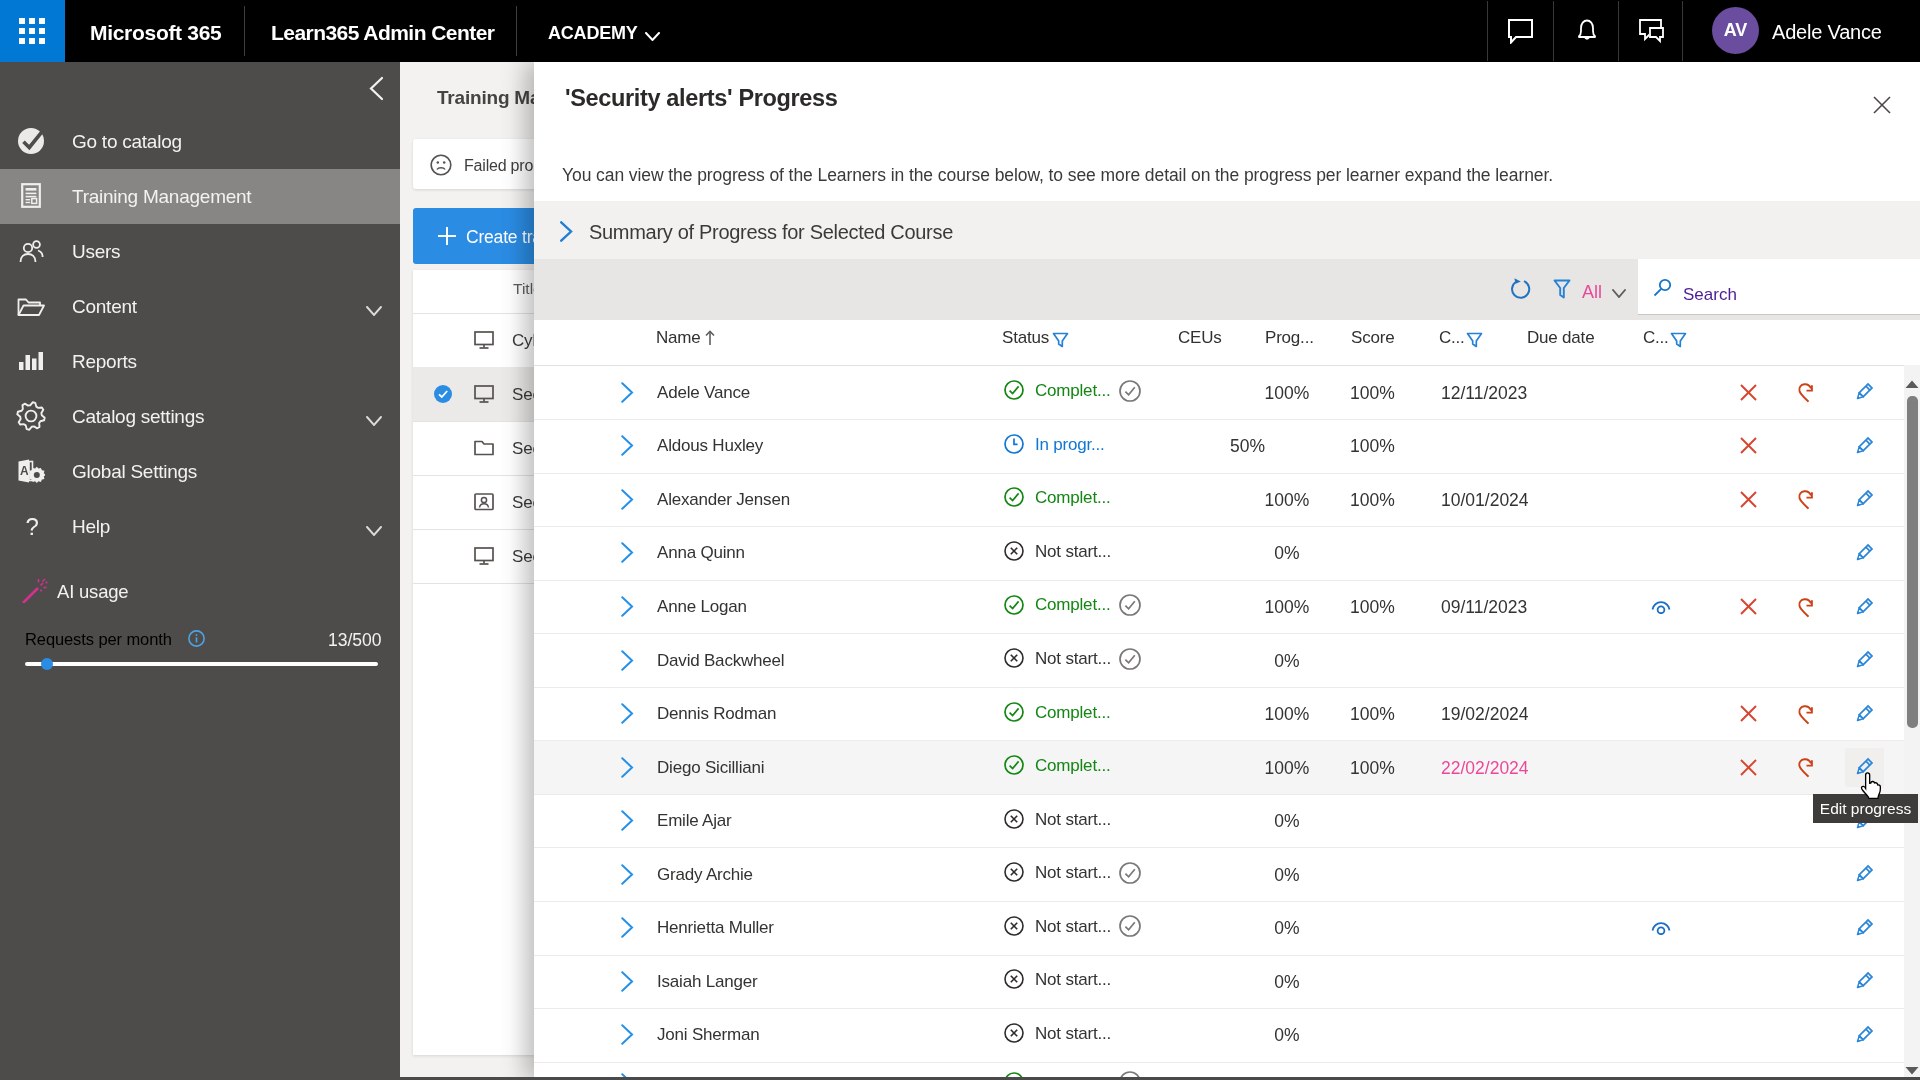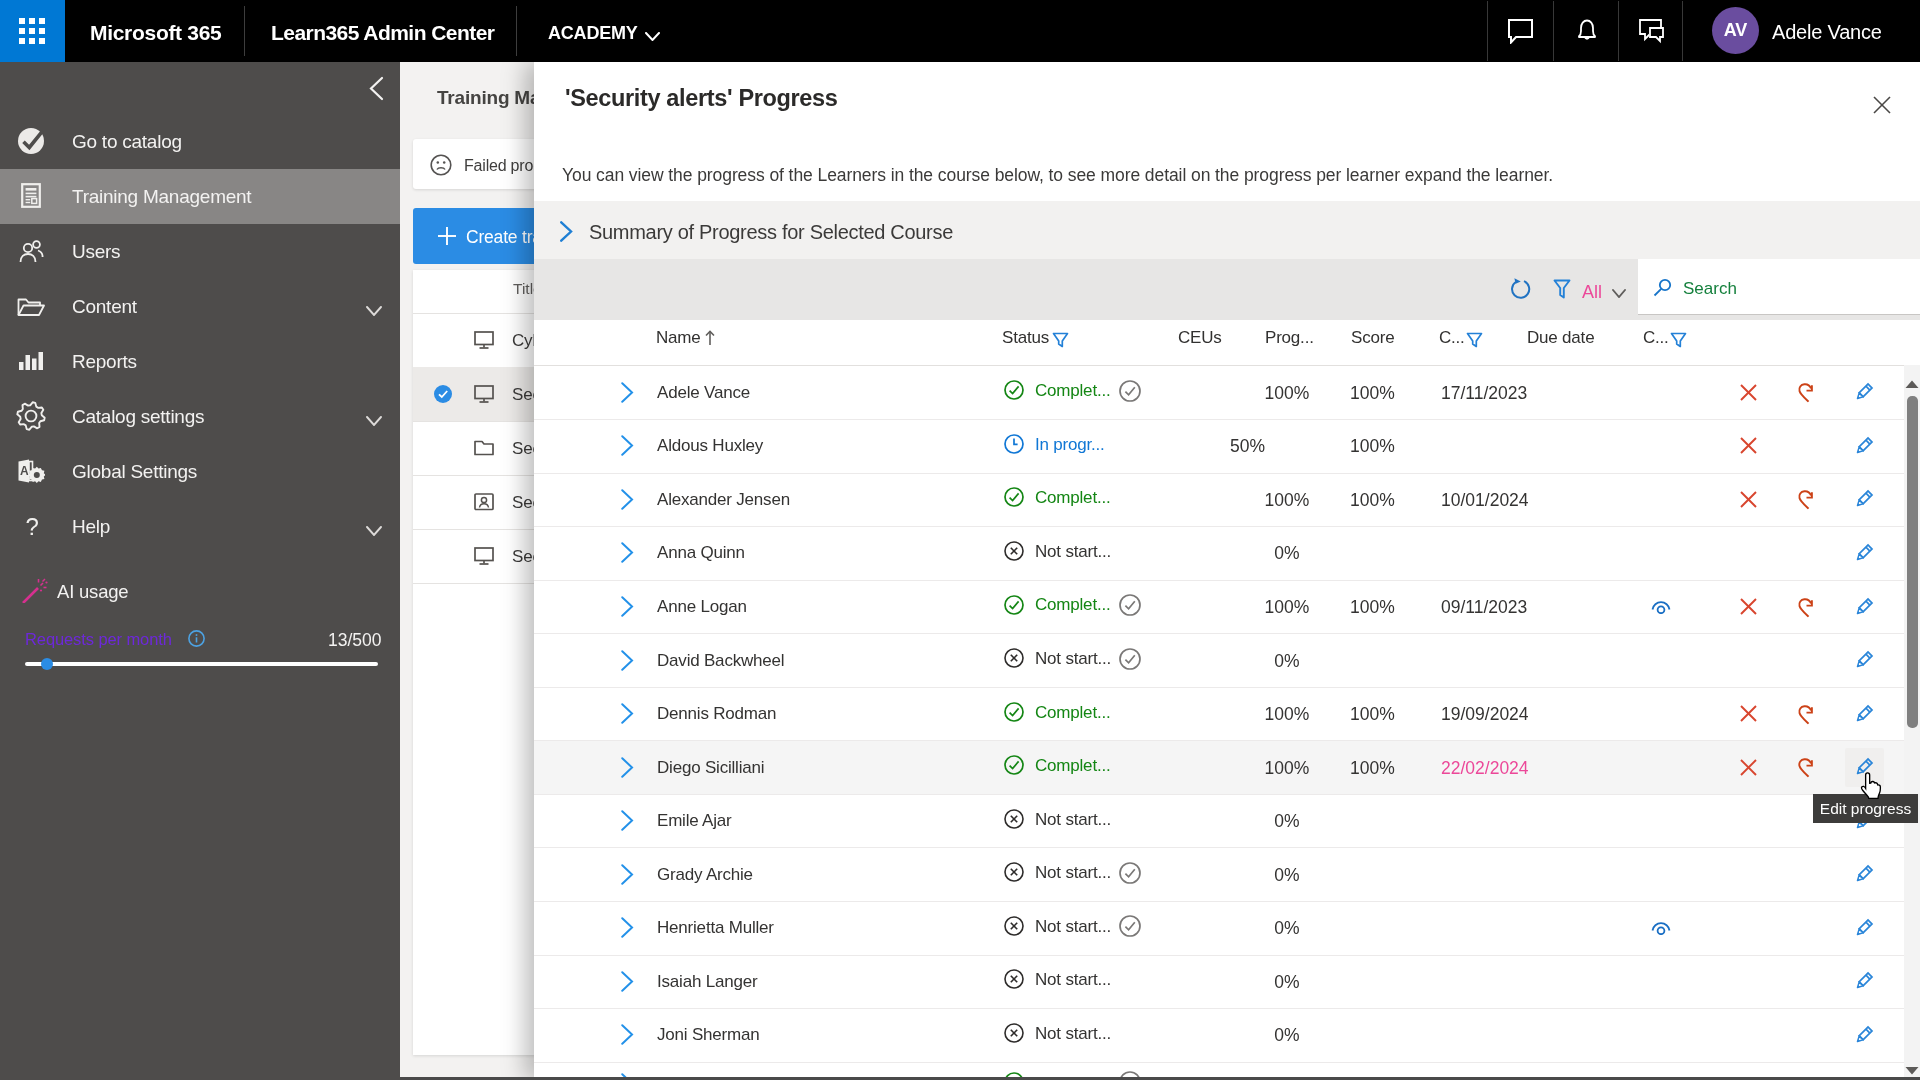--- a/index.html
+++ b/index.html
@@ -129,21 +129,21 @@
 <div style="position:absolute;left:21px;top:578px;"><svg width="27" height="25" viewBox="0 0 27 25" style="">
       <line x1="2" y1="25" x2="17" y2="10" stroke="#d6308f" stroke-width="2.6"></line>
       <line x1="19.5" y1="7.5" x2="22" y2="5" stroke="#d6308f" stroke-width="1.6"></line>
       <line x1="22.5" y1="9.5" x2="25.5" y2="9.5" stroke="#d6308f" stroke-width="1.6"></line>
       <line x1="17.5" y1="4.5" x2="17.5" y2="1" stroke="#d6308f" stroke-width="1.6"></line>
       <line x1="21.5" y1="3.5" x2="24" y2="1" stroke="#d6308f" stroke-width="1.4"></line>
       <circle cx="25.5" cy="4.5" r="1.1" fill="#d6308f"></circle>
       <circle cx="20" cy="12.5" r="1.1" fill="#d6308f"></circle>
     </svg></div>
 <div style="position:absolute;left:57px;top:581px;font-size:18.5px;color:#f3f2f1;font-weight:400;letter-spacing:-0.2px;white-space:nowrap;">AI usage</div>
-<div style="position:absolute;left:25px;top:630px;font-size:16.5px;color:#6d28d9;font-weight:400;letter-spacing:-0.1px;white-space:nowrap;">Requests per month</div>
+<div style="position:absolute;left:25px;top:630px;font-size:16.5px;color:#000000;font-weight:400;letter-spacing:-0.1px;white-space:nowrap;">Requests per month</div>
 <div style="position:absolute;left:188px;top:630px;"><svg width="17" height="17" viewBox="0 0 17 17" style="">
       <circle cx="8.5" cy="8.5" r="7.6" fill="none" stroke="#4da2e2" stroke-width="1.6"></circle>
       <rect x="7.7" y="7.3" width="1.6" height="5.2" fill="#4da2e2"></rect>
       <rect x="7.7" y="4.2" width="1.6" height="1.7" fill="#4da2e2"></rect>
     </svg></div>
 <div style="position:absolute;left:328px;top:630px;font-size:17.5px;color:#f3f2f1;font-weight:400;letter-spacing:0;white-space:nowrap;width:52px;text-align:right">13/500</div>
 <div style="position:absolute;left:25px;top:662px;width:353px;height:4px;background:#fff;border-radius:2px"></div>
 <div style="position:absolute;left:41px;top:658px;width:12px;height:12px;background:#2b8ce4;border-radius:50%"></div>
 <div style="position:absolute;left:534px;top:62px;width:1386px;height:1018px;background:#fff;box-shadow:-9px 0 22px rgba(0,0,0,.26)"></div>
 <div style="position:absolute;left:565px;top:85px;font-size:23.5px;color:#2b2a29;font-weight:600;letter-spacing:-0.35px;white-space:nowrap;">'Security alerts' Progress</div>
@@ -169,21 +169,21 @@
     </svg></div>
 <div style="position:absolute;left:1582px;top:282px;font-size:18px;color:#ec4899;font-weight:400;letter-spacing:0;white-space:nowrap;">All</div>
 <div style="position:absolute;left:1612px;top:284px;"><svg width="14" height="9" viewBox="0 0 14 9" style="">
       <polyline points="1,1 7.0,8 13,1" fill="none" stroke="#605e5c" stroke-width="1.9" fill-opacity="0" stroke-linecap="round"></polyline>
     </svg></div>
 <div style="position:absolute;left:1638px;top:259px;width:282px;height:56px;background:#fff;border-bottom:1px solid #c8c6c4"></div>
 <div style="position:absolute;left:1653px;top:278px;"><svg width="19" height="19" viewBox="0 0 19 19" style="">
       <circle cx="12" cy="7" r="5.2" fill="none" stroke="#1674c9" stroke-width="1.8"></circle>
       <line x1="8.2" y1="10.8" x2="1.5" y2="17.5" stroke="#1674c9" stroke-width="1.8"></line>
     </svg></div>
-<div style="position:absolute;left:1683px;top:279px;font-size:17px;color:#15803d;font-weight:400;letter-spacing:0;white-space:nowrap;">Search</div>
+<div style="position:absolute;left:1683px;top:285px;font-size:17px;color:#4c1d95;font-weight:400;letter-spacing:0;white-space:nowrap;">Search</div>
 <div style="position:absolute;left:534px;top:320px;width:1386px;height:45px;background:#fff"></div>
 <div style="position:absolute;left:656px;top:328px;font-size:17px;color:#323130;font-weight:400;letter-spacing:-0.2px;white-space:nowrap;">Name</div>
 <div style="position:absolute;left:705px;top:330px;"><svg width="10" height="16" viewBox="0 0 10 16" style="">
       <line x1="5" y1="1.5" x2="5" y2="15" stroke="#605e5c" stroke-width="1.6"></line>
       <polyline points="1,5.5 5,1.5 9,5.5" fill="none" stroke="#605e5c" stroke-width="1.6"></polyline>
     </svg></div>
 <div style="position:absolute;left:1002px;top:328px;font-size:17px;color:#323130;font-weight:400;letter-spacing:-0.2px;white-space:nowrap;">Status</div>
 <div style="position:absolute;left:1052px;top:332px;"><svg width="17" height="16" viewBox="0 0 17 16" style="">
       <path d="M1.5,1.5 H15.5 L10.3,9 V14.5 L6.7,12 V9 Z" fill="none" stroke="#2481d7" stroke-width="1.7" stroke-linejoin="round"></path>
     </svg></div>
@@ -208,21 +208,21 @@
       <circle cx="10" cy="10" r="9" fill="none" stroke="#148614" stroke-width="1.7"></circle>
       <path d="M5.6,10.6 L8.6,13.6 L14.6,6.4" fill="none" stroke="#148614" stroke-width="1.7"></path>
     </svg></div>
 <div style="position:absolute;left:1035px;top:381.275px;font-size:17px;color:#148614;font-weight:400;letter-spacing:-0.2px;white-space:nowrap;">Complet...</div>
 <div style="position:absolute;left:1119px;top:379.8px;"><svg width="22" height="22" viewBox="0 0 22 22" style="">
       <circle cx="11" cy="11" r="10" fill="none" stroke="#7a7877" stroke-width="1.7"></circle>
       <path d="M6.4,11.6 L9.6,14.8 L15.8,7.2" fill="none" stroke="#7a7877" stroke-width="1.7"></path>
     </svg></div>
 <div style="position:absolute;left:1230px;top:382.775px;font-size:17.5px;color:#343332;font-weight:400;letter-spacing:0;white-space:nowrap;width:114px;text-align:center">100%</div>
 <div style="position:absolute;left:1320px;top:382.775px;font-size:17.5px;color:#343332;font-weight:400;letter-spacing:0;white-space:nowrap;width:105px;text-align:center">100%</div>
-<div style="position:absolute;left:1441px;top:382.775px;font-size:17.5px;color:#343332;font-weight:400;letter-spacing:0;white-space:nowrap;width:88px;overflow:hidden">17/11/2023</div>
+<div style="position:absolute;left:1441px;top:382.775px;font-size:17.5px;color:#343332;font-weight:400;letter-spacing:0;white-space:nowrap;width:88px;overflow:hidden">12/11/2023</div>
 <div style="position:absolute;left:1740px;top:383.8px;"><svg width="17" height="17" viewBox="0 0 17 17" style="">
       <line x1="1" y1="1" x2="16" y2="16" stroke="#d8452e" stroke-width="1.9"></line>
       <line x1="16" y1="1" x2="1" y2="16" stroke="#d8452e" stroke-width="1.9"></line>
     </svg></div>
 <div style="position:absolute;left:1796px;top:382.3px;"><svg width="20" height="21" viewBox="0 0 20 21" style="">
       <path d="M12.6,19.6 C8,15.4 4.4,12.4 3.5,9.0 C2.6,5.6 4.8,2.7 8.3,2.3 C11.3,2.0 13.9,3.7 15.0,6.5" fill="none" stroke="#cc4217" stroke-width="1.9"></path>
       <polyline points="10.5,8.6 15.9,8.6 15.9,3.2" fill="none" stroke="#cc4217" stroke-width="1.9"></polyline>
     </svg></div>
 <div style="position:absolute;left:1854px;top:382.3px;"><svg width="20" height="20" viewBox="0 0 20 20" style="">
       <g transform="rotate(45 10 10)">
@@ -371,21 +371,21 @@
       <polyline points="2.24,1.26 12.04,10.5 2.24,19.74" fill="none" stroke="#2391e9" stroke-width="2.0" stroke-linejoin="miter" stroke-linecap="round"></polyline>
     </svg></div>
 <div style="position:absolute;left:657px;top:704.0749999999999px;font-size:17px;color:#343332;font-weight:400;letter-spacing:-0.2px;white-space:nowrap;">Dennis Rodman</div>
 <div style="position:absolute;left:1004px;top:701.6px;"><svg width="20" height="20" viewBox="0 0 20 20" style="">
       <circle cx="10" cy="10" r="9" fill="none" stroke="#148614" stroke-width="1.7"></circle>
       <path d="M5.6,10.6 L8.6,13.6 L14.6,6.4" fill="none" stroke="#148614" stroke-width="1.7"></path>
     </svg></div>
 <div style="position:absolute;left:1035px;top:702.5749999999999px;font-size:17px;color:#148614;font-weight:400;letter-spacing:-0.2px;white-space:nowrap;">Complet...</div>
 <div style="position:absolute;left:1230px;top:704.0749999999999px;font-size:17.5px;color:#343332;font-weight:400;letter-spacing:0;white-space:nowrap;width:114px;text-align:center">100%</div>
 <div style="position:absolute;left:1320px;top:704.0749999999999px;font-size:17.5px;color:#343332;font-weight:400;letter-spacing:0;white-space:nowrap;width:105px;text-align:center">100%</div>
-<div style="position:absolute;left:1441px;top:704.0749999999999px;font-size:17.5px;color:#343332;font-weight:400;letter-spacing:0;white-space:nowrap;width:88px;overflow:hidden">19/09/2024</div>
+<div style="position:absolute;left:1441px;top:704.0749999999999px;font-size:17.5px;color:#343332;font-weight:400;letter-spacing:0;white-space:nowrap;width:88px;overflow:hidden">19/02/2024</div>
 <div style="position:absolute;left:1740px;top:705.1px;"><svg width="17" height="17" viewBox="0 0 17 17" style="">
       <line x1="1" y1="1" x2="16" y2="16" stroke="#d8452e" stroke-width="1.9"></line>
       <line x1="16" y1="1" x2="1" y2="16" stroke="#d8452e" stroke-width="1.9"></line>
     </svg></div>
 <div style="position:absolute;left:1796px;top:703.6px;"><svg width="20" height="21" viewBox="0 0 20 21" style="">
       <path d="M12.6,19.6 C8,15.4 4.4,12.4 3.5,9.0 C2.6,5.6 4.8,2.7 8.3,2.3 C11.3,2.0 13.9,3.7 15.0,6.5" fill="none" stroke="#cc4217" stroke-width="1.9"></path>
       <polyline points="10.5,8.6 15.9,8.6 15.9,3.2" fill="none" stroke="#cc4217" stroke-width="1.9"></polyline>
     </svg></div>
 <div style="position:absolute;left:1854px;top:703.6px;"><svg width="20" height="20" viewBox="0 0 20 20" style="">
       <g transform="rotate(45 10 10)">

